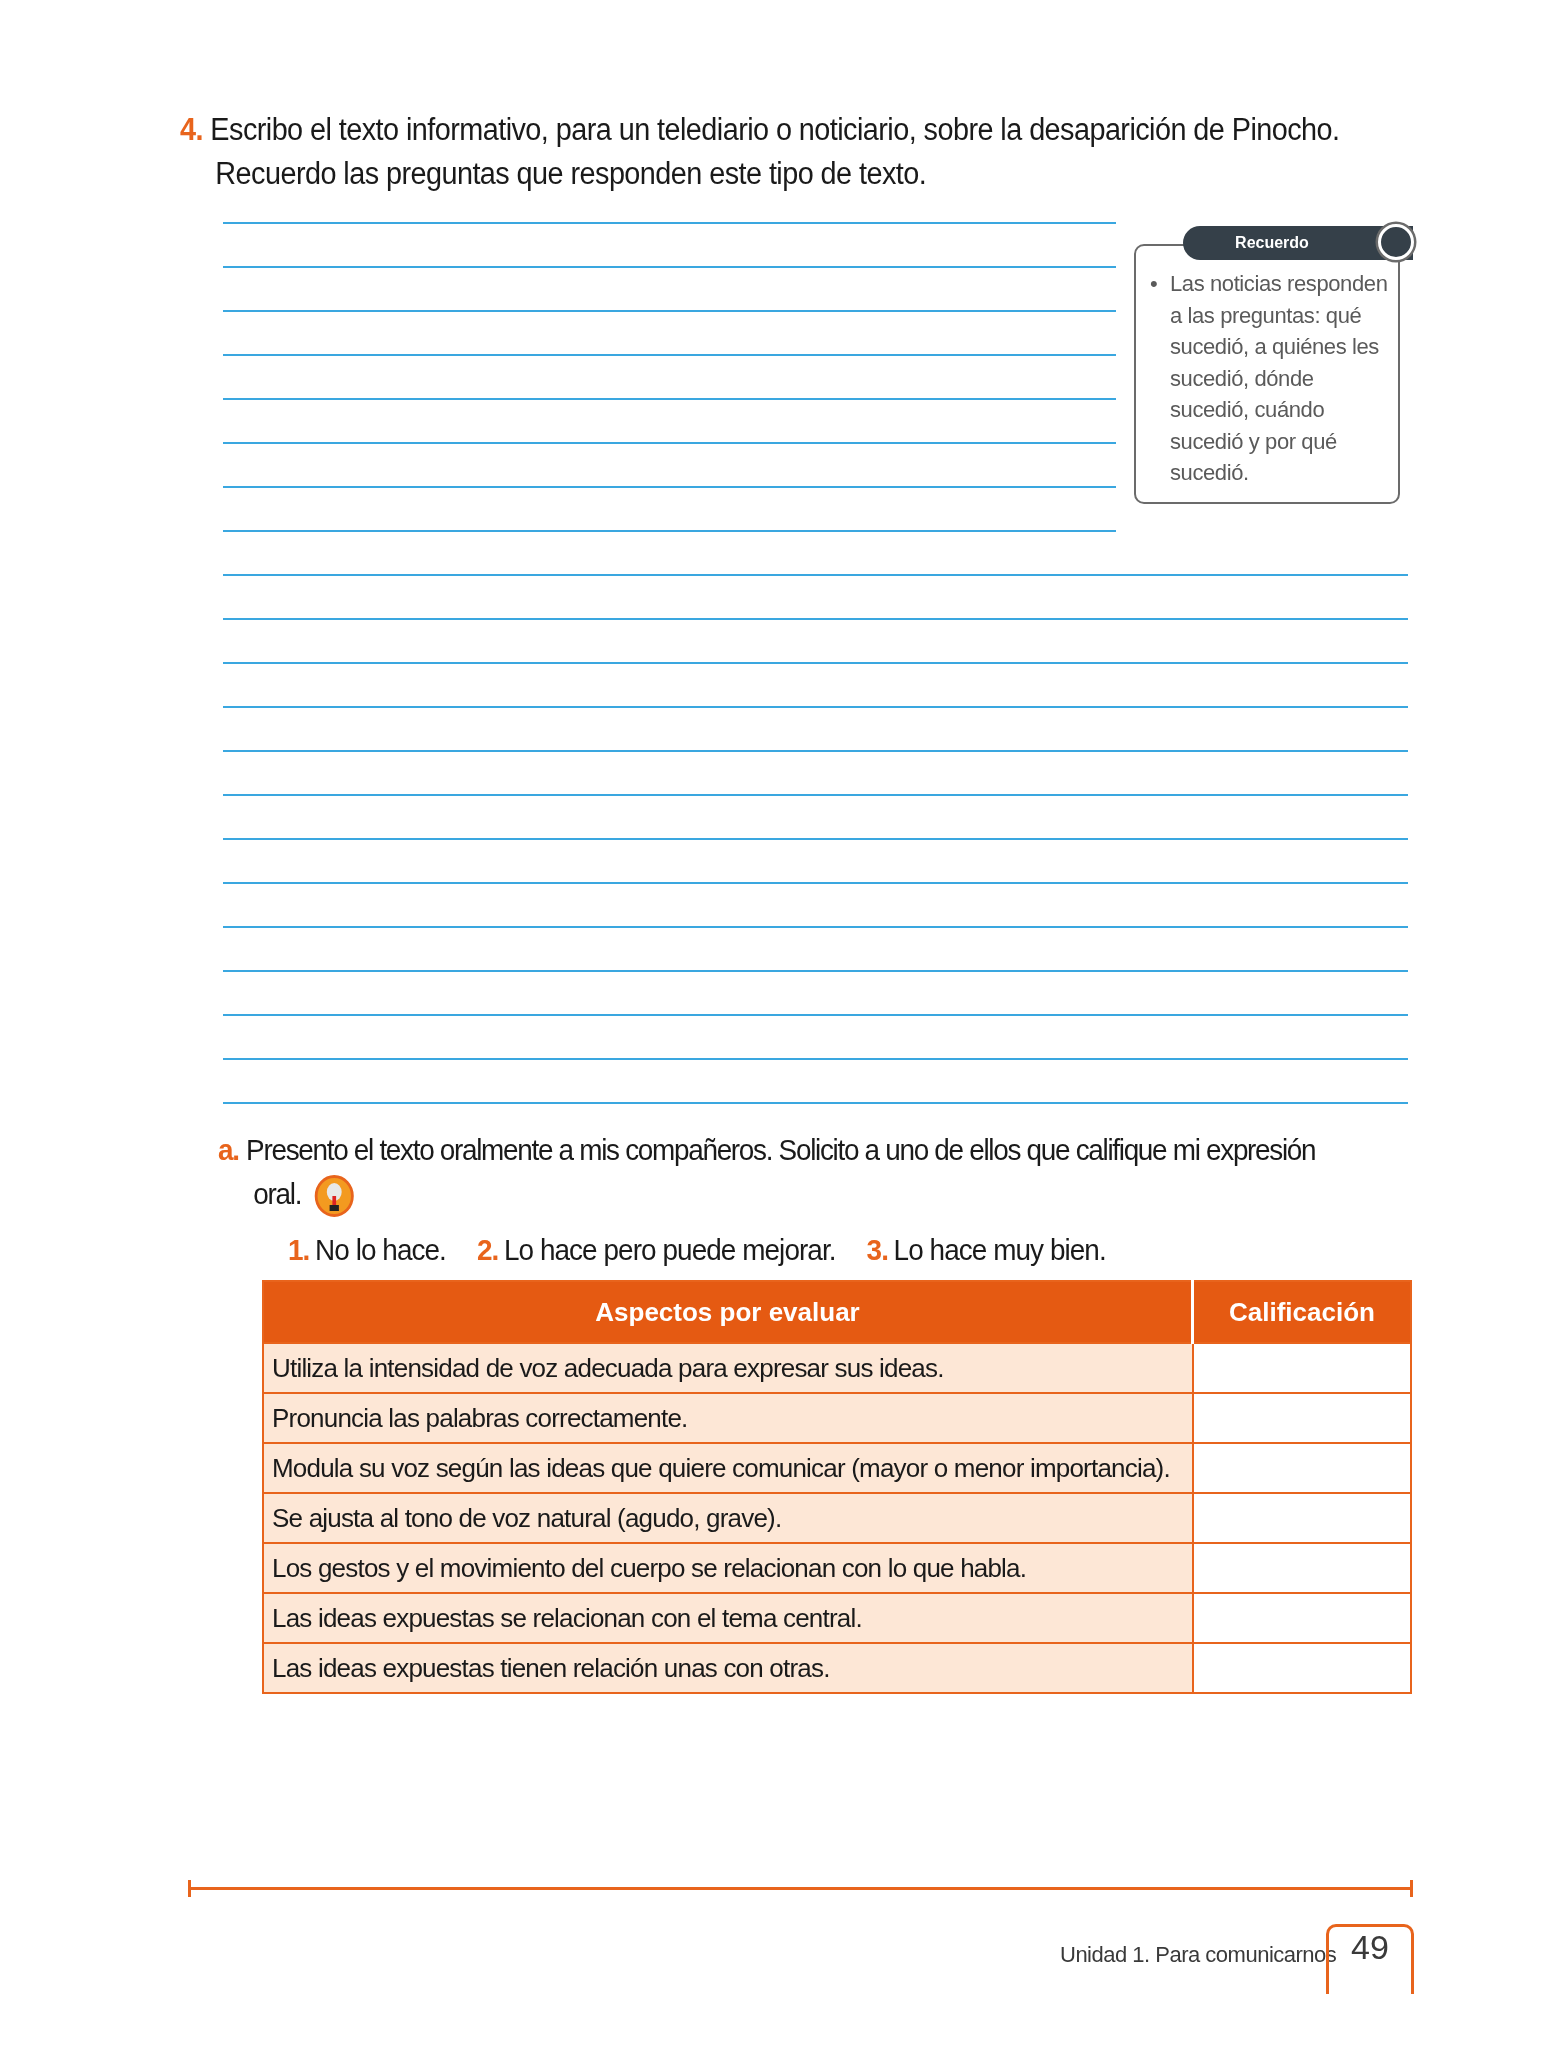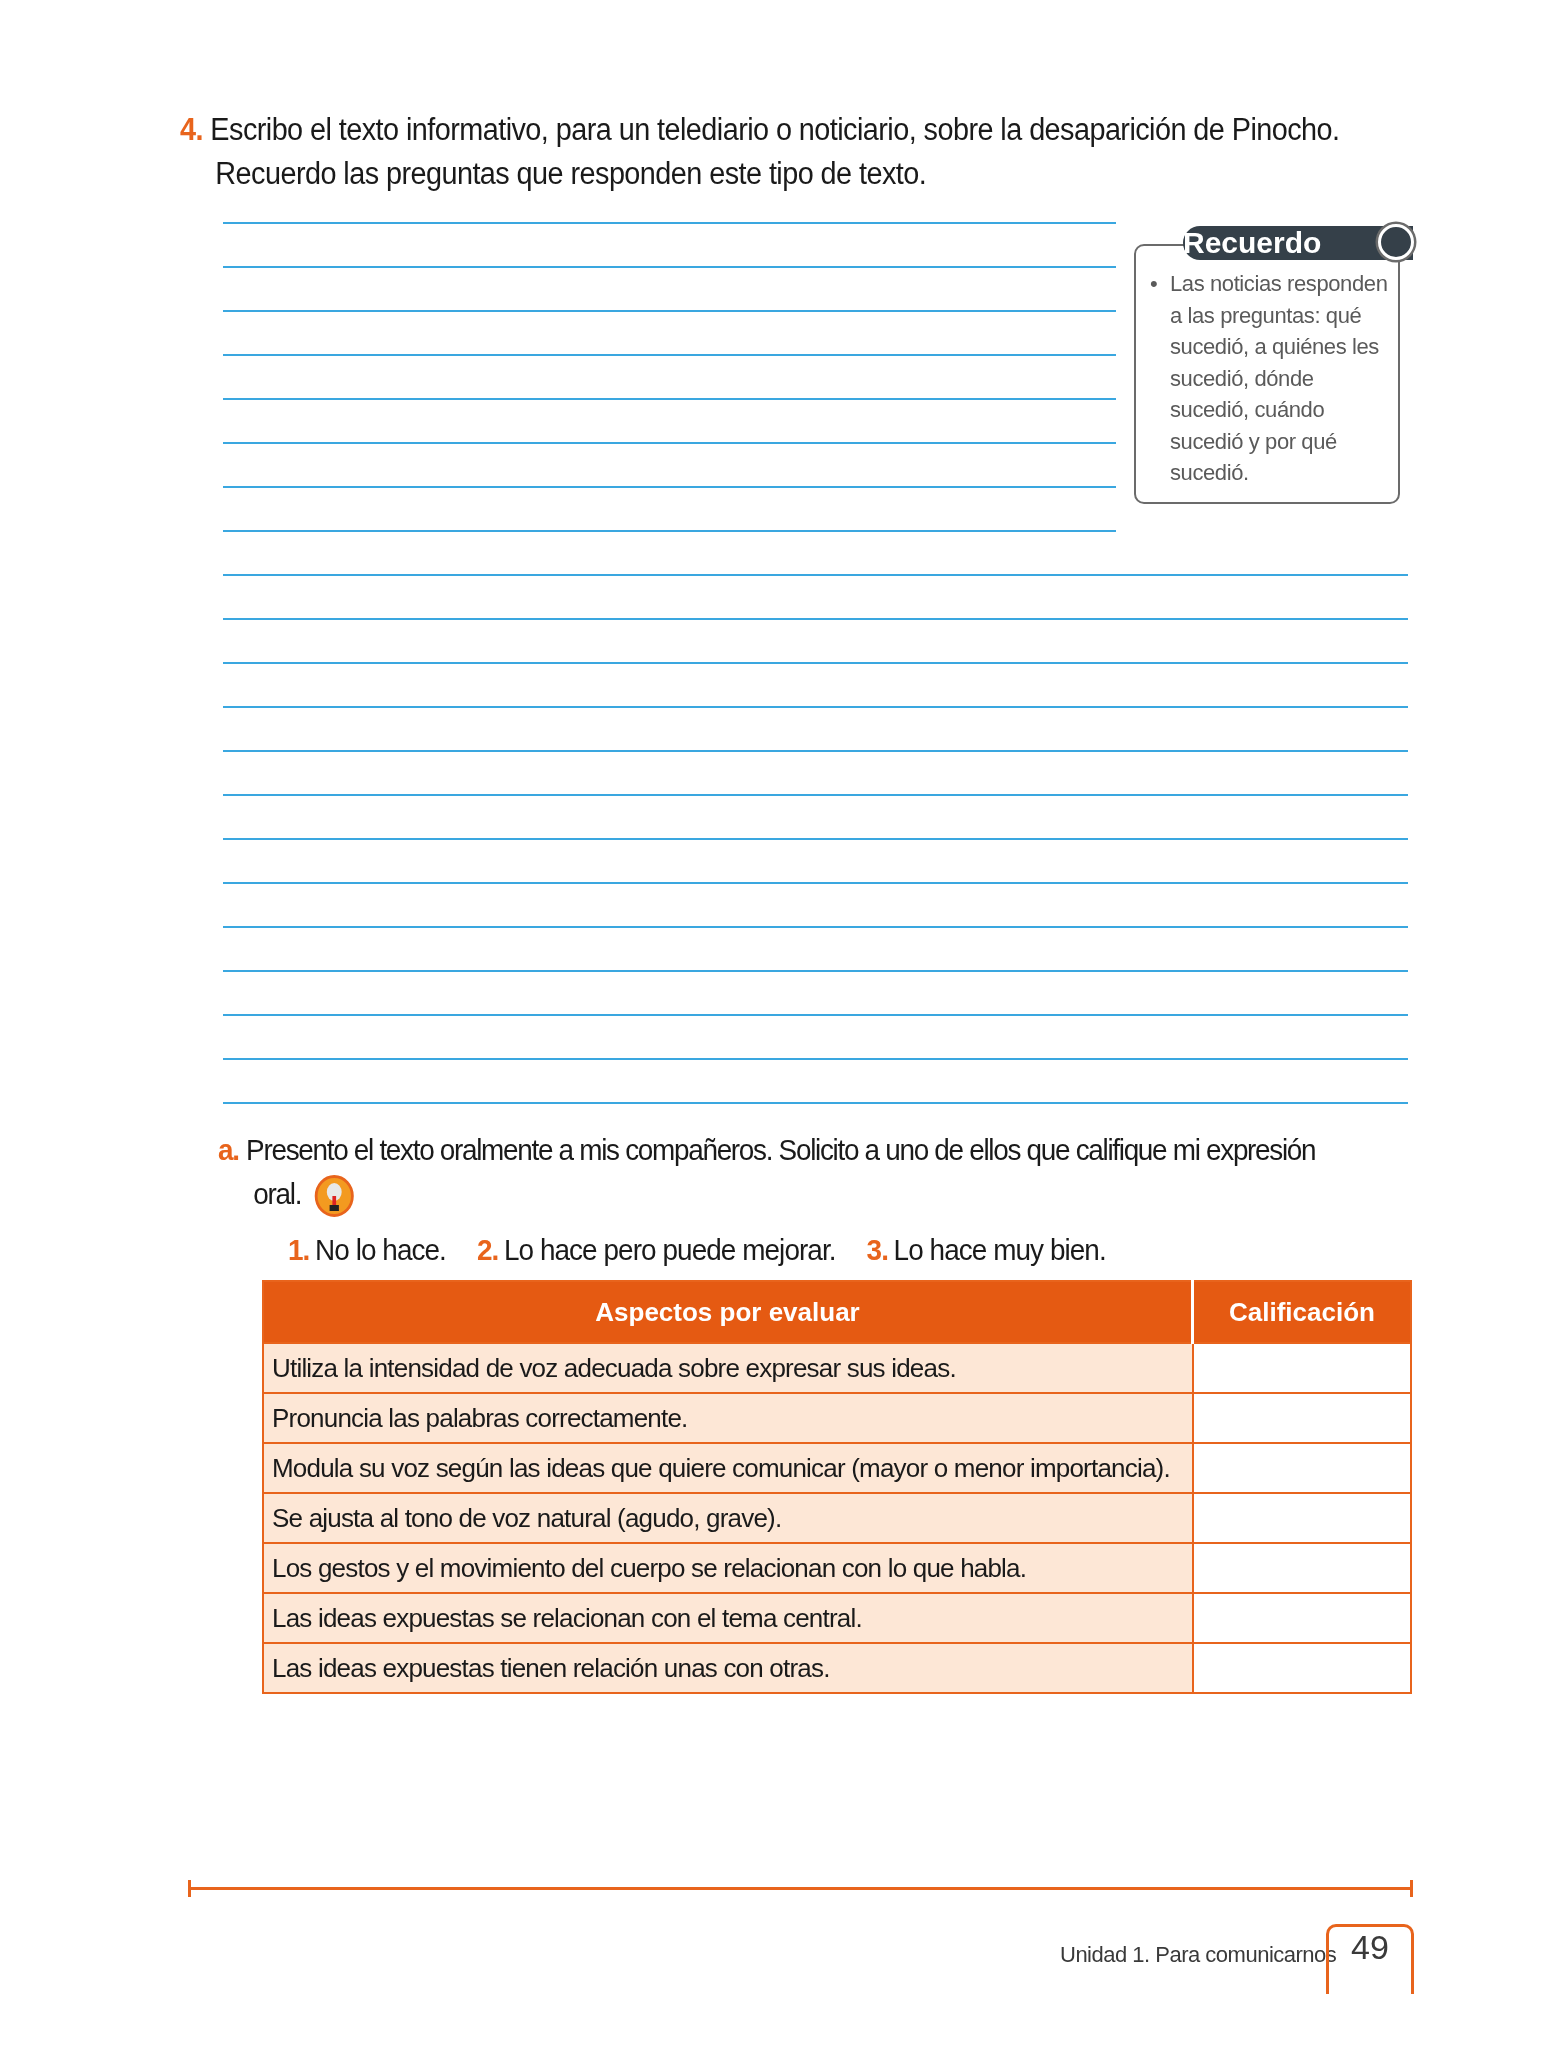--- a/index.html
+++ b/index.html
@@ -12,22 +12,22 @@
   .q-num { color: #e8641c; font-weight: bold; margin-right: 8px; }
   .q-line2 { display: block; padding-left: 38px; }
 
   .wline { position: absolute; left: 223px; height: 2px; background: #3aa7e0; }
   .wline.short { width: 893px; }
   .wline.long { width: 1185px; }
 
   .recuerdo { left: 1134px; top: 244px; width: 266px; height: 260px; border: 2.5px solid #6b6b6b;
               border-radius: 10px; box-sizing: border-box; }
   .rec-tab { left: 1183px; top: 226px; width: 230px; height: 34px; background: #354049;
-             border-radius: 18px 0 0 18px; color: #fff; font-weight: bold; font-size: 30px;
-             line-height: 34px; text-align: left; padding-right: 52px; box-sizing: border-box; }
+             border-radius: 18px 0 0 18px; color: #fff; font-weight: bold; font-size: 16px;
+             line-height: 34px; text-align: center; padding-right: 52px; box-sizing: border-box; }
   .rec-circle { left: 1378px; top: 224px; width: 36px; height: 36px; border-radius: 50%;
                 background: #354049; border: 3px solid #fff; box-shadow: 0 0 0 2.5px #6b6b6b; box-sizing: border-box; }
   .rec-text { left: 1150px; top: 268px; width: 245px; font-size: 22px; line-height: 31.5px;
               color: #5a5a5a; letter-spacing: -0.4px; }
   .rec-bullet { position: absolute; left: 0; top: 0; }
   .rec-body { padding-left: 20px; display: block; }
 
   .a-text { left: 218px; top: 1128px; width: 1220px; font-size: 30px; line-height: 44px;
             letter-spacing: -1.4px; transform: scaleX(0.93); transform-origin: left top; }
   .a-label { color: #e8641c; font-weight: bold; margin-right: 8px; }
@@ -116,21 +116,21 @@
 
 <table class="eval">
   <thead>
     <tr>
       <th>Aspectos por evaluar</th>
       <th class="col2">Calificación</th>
     </tr>
   </thead>
   <tbody id="eval-body">
       <tr class="r">
-        <td class="aspect">Utiliza la intensidad de voz adecuada sobre expresar sus ideas.</td>
+        <td class="aspect">Utiliza la intensidad de voz adecuada para expresar sus ideas.</td>
         <td class="grade"></td>
       </tr>
       <tr class="r">
         <td class="aspect">Pronuncia las palabras correctamente.</td>
         <td class="grade"></td>
       </tr>
       <tr class="r">
         <td class="aspect">Modula su voz según las ideas que quiere comunicar (mayor o menor importancia).</td>
         <td class="grade"></td>
       </tr>

